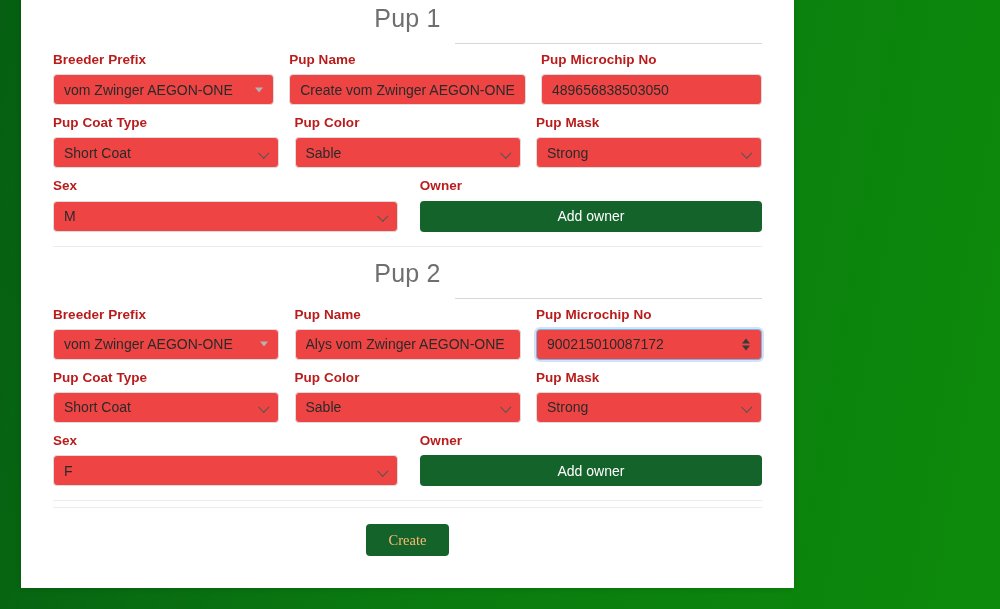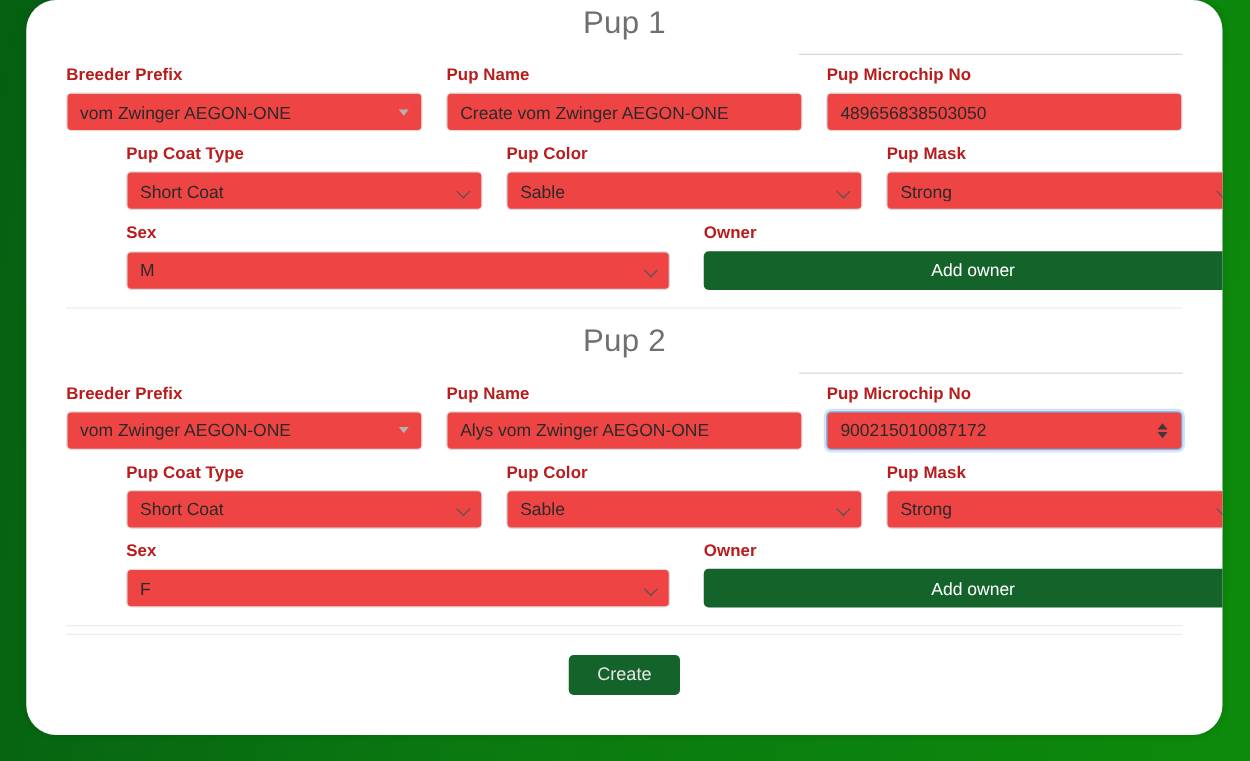--- a/index.html
+++ b/index.html
@@ -16,27 +16,26 @@
   .page {
     position: relative;
     width: 1000px;
     height: 609px;
     box-sizing: border-box;
   }
   .card {
     position: absolute;
     left: 21px;
     top: 0;
-    width: 957px;
+    width: 773px;
     height: 588px;
     background: #ffffff;
     box-sizing: border-box;
     overflow: hidden;
     box-shadow: 0 0 6px rgba(0,0,0,0.15);
-    border-radius: 24px;
   }
   .inner {
     position: relative;
     width: 100%;
     height: 100%;
     padding: 0 32px;
     box-sizing: border-box;
   }
 
   .section-title {
@@ -172,35 +171,35 @@
   .sex-col { width: 435px; }
   .owner-col { width: 431px; }
   .sex-gap { width: 27px; }
 
   .create-wrap {
     display: flex;
     justify-content: center;
   }
   .btn-create {
     background: #14632a;
-    color: #e5e5e5;
+    color: #fdba74;
     border: none;
     border-radius: 4px;
     height: 32px;
     padding: 0 23px;
     font-size: 14.5px;
-    font-family: Liberation Sans, sans-serif;
+    font-family: Liberation Serif, serif;
     display: flex;
     align-items: center;
     justify-content: center;
     cursor: pointer;
   }
   .mt6 { margin-top: 6px; }
   .mt8 { margin-top: 8px; }
-  .mt10 { margin-top: 10px; margin-left: 48px; }
+  .mt10 { margin-top: 10px; }
   .mt12 { margin-top: 12px; }
   .mt14 { margin-top: 14px; }
   .mt16 { margin-top: 16px; }
 </style>
 </head>
 <body>
 
 <div class="page">
   <div class="card">
     <div class="inner">

